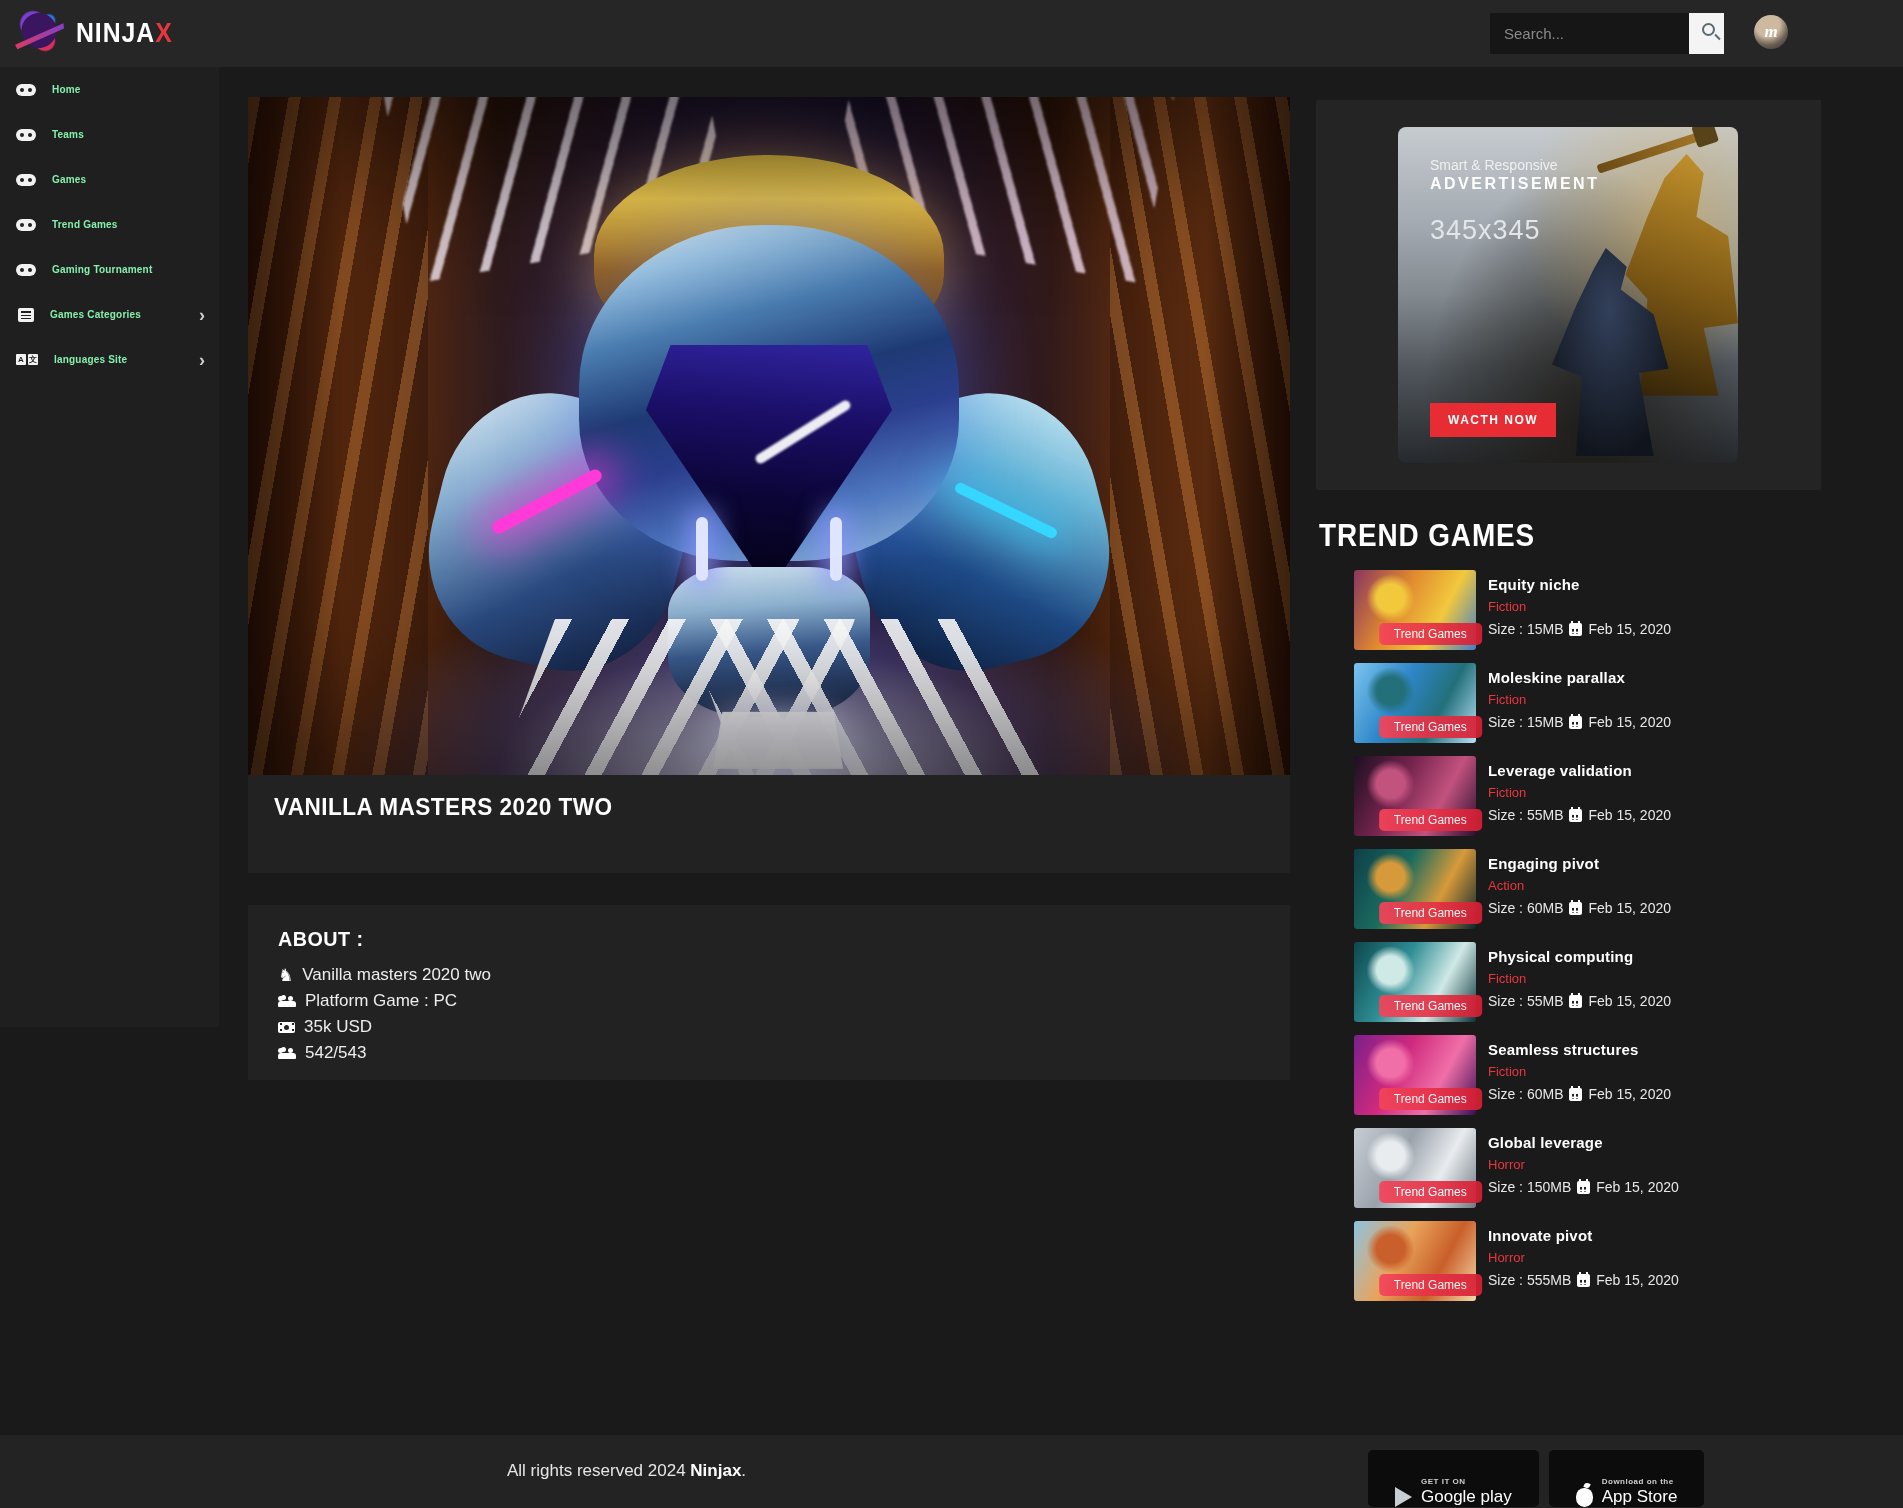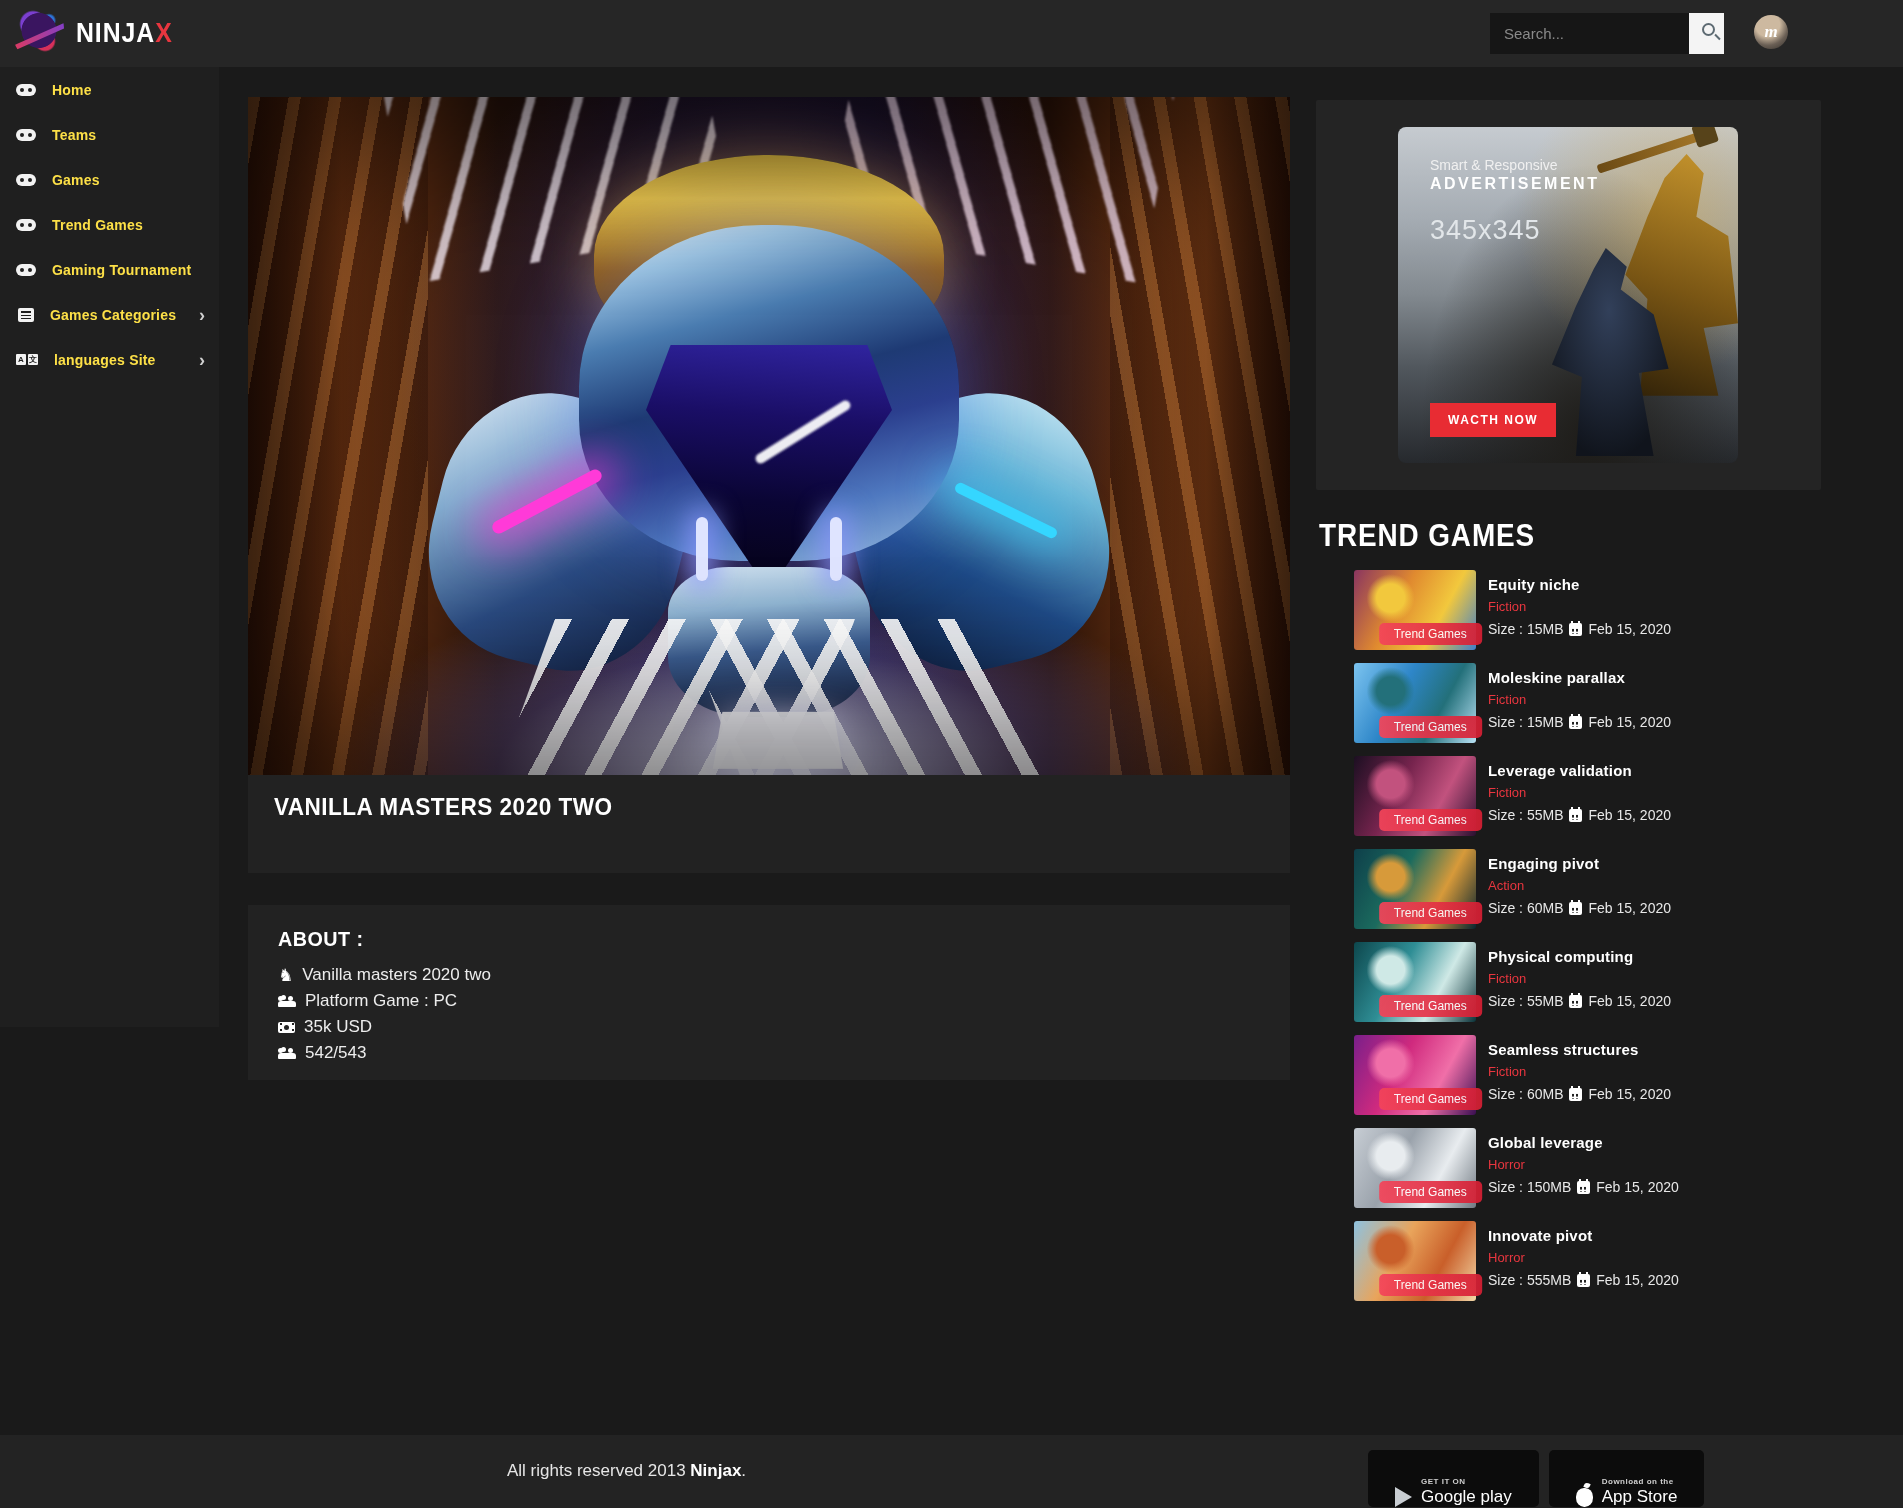--- a/index.html
+++ b/index.html
@@ -27,21 +27,21 @@
   .ico-search { position:absolute; left:13px; top:10px; width:13px; height:13px; border:2px solid #5d6a72; border-radius:50%; }
   .ico-search::after { content:""; position:absolute; left:10px; top:11px; width:7px; height:2px; background:#5d6a72; transform:rotate(45deg); }
   #avatar { position:absolute; left:1754px; top:15px; width:34px; height:34px; border-radius:50%; cursor:pointer;
     background: radial-gradient(circle at 40% 28%, #cdb9a0 0 38%, #6a5f55 65%, #2e2a26 100%);
     color:#fff; font-family:"Liberation Serif",serif; font-style:italic; font-weight:bold;
     display:flex; align-items:center; justify-content:center; font-size:17px; overflow:hidden; }
 
   
   #sidebar { position:absolute; left:0; top:67px; width:219px; height:960px; background:#1f1f1f; }
   .side-item { position:relative; height:45px; display:flex; align-items:center; padding-left:16px; gap:16px; cursor:pointer; }
-  .side-label { color:#fde047; font-size:14px; font-weight:bold; letter-spacing:.2px; }
+  .side-label { color:#86efac; font-size:10px; font-weight:bold; letter-spacing:.2px; }
   .chev { position:absolute; right:14px; color:#cfcfcf; font-size:18px; font-weight:bold; line-height:1; }
   .ico-pad { position:relative; width:20px; height:12px; background:#f2f2f2; border-radius:6px; }
   .ico-pad::before, .ico-pad::after { content:""; position:absolute; top:4px; width:4px; height:4px; background:#1f1f1f; border-radius:50%; }
   .ico-pad::before { left:4px; } .ico-pad::after { right:4px; }
   .ico-list { position:relative; width:16px; height:14px; background:#f2f2f2; border-radius:2px; margin-left:2px; }
   .ico-list::before { content:""; position:absolute; left:3px; top:3px; width:10px; height:8px;
     background:repeating-linear-gradient(#1f1f1f 0 1.5px, transparent 1.5px 3.5px); }
   .ico-trans { display:flex; gap:2px; }
   .ico-trans span { display:block; width:10px; height:11px; background:#f2f2f2; color:#1f1f1f;
     font-size:8px; font-weight:bold; text-align:center; line-height:11px; border-radius:1px; }
@@ -418,21 +418,21 @@
           <span class="ico-cal"></span>
           <span class="t-date">Feb 15, 2020</span>
         </div>
       </div>
     </div>
   </div>
 
 
   <footer id="footer">
     <div id="footer-text">
-      <span>All rights reserved 2013 </span><b>Ninjax</b><span>.</span>
+      <span>All rights reserved 2024 </span><b>Ninjax</b><span>.</span>
     </div>
     <div id="store-badges">
       <div class="store-badge">
         <span class="ico-gplay"></span>
         <span class="sb-lines">
           <span class="sb-top">GET IT ON</span>
           <span class="sb-bottom">Google play</span>
         </span>
       </div>
       <div class="store-badge">

